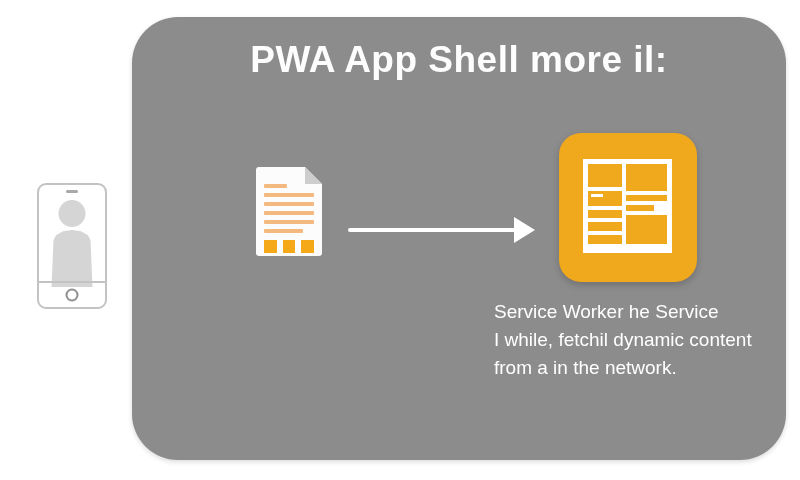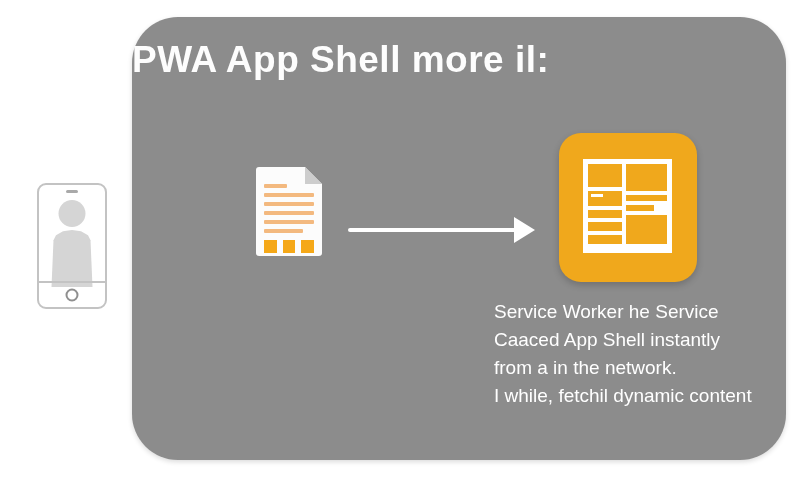--- a/index.html
+++ b/index.html
@@ -16,21 +16,21 @@
     position: absolute; left: 132px; top: 17px;
     width: 654px; height: 443px;
     background: #8C8C8C;
     border-radius: 46px;
     box-shadow: 0 2px 5px rgba(0,0,0,0.14);
   }
 
   .title {
     position: absolute; top: 22px; left: 0; width: 100%;
     margin: 0;
-    text-align: left;
+    text-align: center;
     color: #fdfdfd;
     font-size: 37px;
     font-weight: 700;
     letter-spacing: 0.5px;
   }
 
   
   .phone {
     position: absolute; left: 37px; top: 183px;
     width: 70px; height: 126px;
@@ -180,23 +180,22 @@
           <div class="blk rb1"></div>
           <div class="blk rb2"></div>
           <div class="blk rb3"></div>
           <div class="blk rb4"></div>
         </div>
       </div>
     </div>
 
     <div class="caption">
       <div>Service Worker he Service</div>
-      <div>Caaced App Shell instantly</div>
+      <div>I while, fetchil dynamic content</div>
       <div>from a in the network.</div>
-      <div>I while, fetchil dynamic content</div>
     </div>
 
   </div>
 
   <div class="phone">
     <div class="speaker"></div>
     <div class="head"></div>
     <div class="torso"></div>
     <div class="phone-bottom">
       <div class="home-btn"></div>

